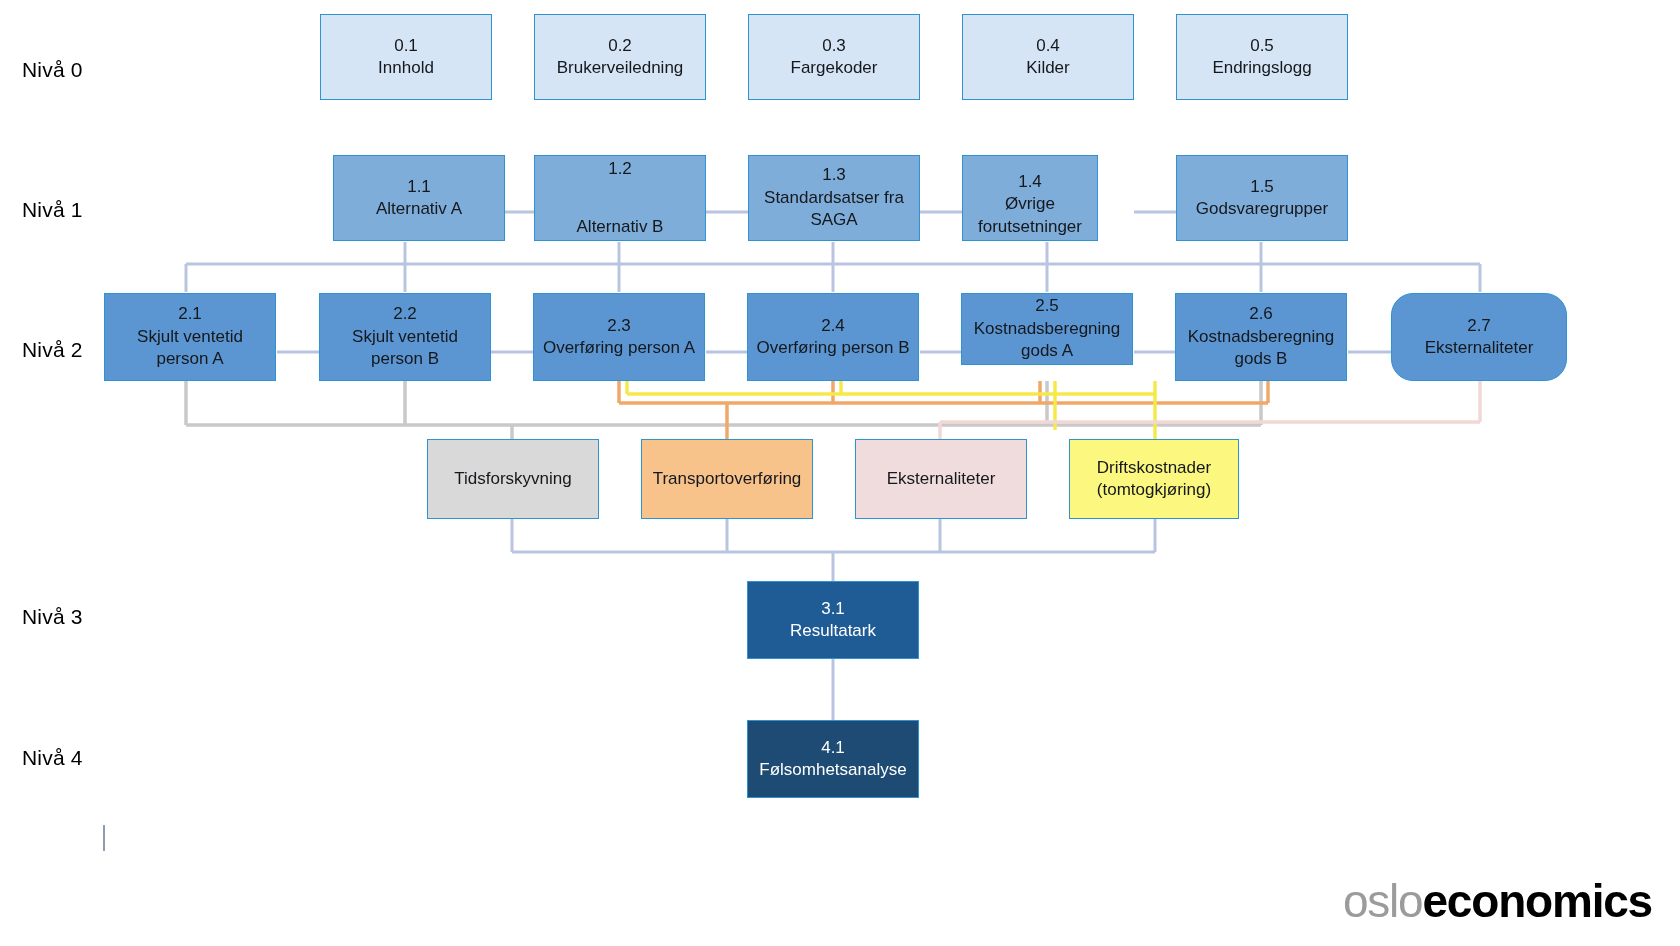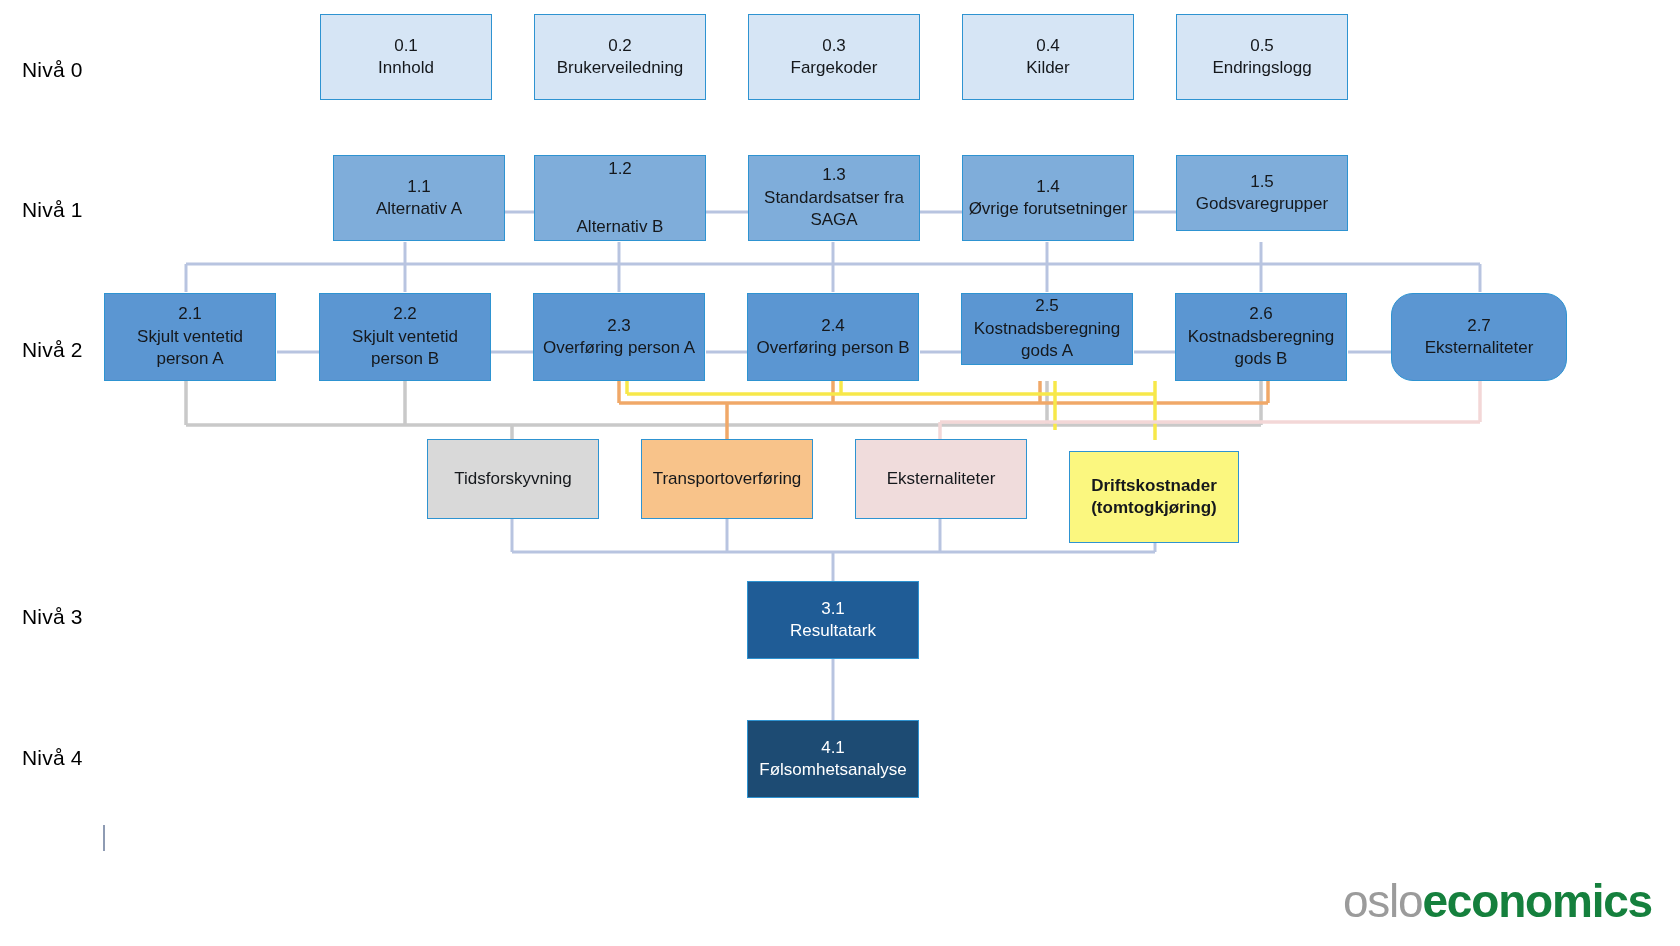--- a/index.html
+++ b/index.html
@@ -64,21 +64,21 @@
   #logo {
     position:absolute;
     right:28px; bottom:18px;
     z-index:4;
     font-size:46px;
     letter-spacing:-1.2px;
     white-space:nowrap;
     font-family:"Liberation Sans", sans-serif;
   }
   #logo .oslo { color:#9b9b9b; font-weight:400; }
-  #logo .econ { color:#15803d; font-weight:700; }
+  #logo .econ { color:#000000; font-weight:700; }
 
   #tickmark {
     position:absolute;
     left:103px; bottom:95px;
     width:2px; height:26px;
     background:#8e9bb3;
     z-index:4;
   }
 </style>
 </head>
@@ -202,25 +202,25 @@
     <span class="ttl">Alternativ A</span>
   </div>
   <div class="node lvl1" style="left:534px; top:155px; width:172px; height:86px;gap:36px;">
     <span class="num">1.2</span>
     <span class="ttl">Alternativ B</span>
   </div>
   <div class="node lvl1" style="left:748px; top:155px; width:172px; height:86px;">
     <span class="num">1.3</span>
     <span class="ttl">Standardsatser fra SAGA</span>
   </div>
-  <div class="node lvl1" style="left:962px; top:155px; width:172px; height:86px;">
+  <div class="node lvl1" style="left:962px; top:155px; width:136px; height:86px;justify-content:flex-end;">
     <span class="num">1.4</span>
     <span class="ttl">Øvrige forutsetninger</span>
   </div>
-  <div class="node lvl1" style="left:1176px; top:155px; width:172px; height:76px;">
+  <div class="node lvl1" style="left:1176px; top:155px; width:172px; height:86px;">
     <span class="num">1.5</span>
     <span class="ttl">Godsvaregrupper</span>
   </div>
 
   <div class="node lvl2" style="left:104px; top:293px; width:172px; height:88px;">
     <span class="num">2.1</span>
     <span class="ttl">Skjult ventetid person A</span>
   </div>
   <div class="node lvl2" style="left:319px; top:293px; width:172px; height:88px;">
     <span class="num">2.2</span>
@@ -249,21 +249,21 @@
 
   <div class="node cat cat-grey" style="left:427px; top:439px; width:172px; height:80px;">
     <span class="ttl">Tidsforskyvning</span>
   </div>
   <div class="node cat cat-orange" style="left:641px; top:439px; width:172px; height:80px;">
     <span class="ttl">Transportoverføring</span>
   </div>
   <div class="node cat cat-pink" style="left:855px; top:439px; width:172px; height:80px;">
     <span class="ttl">Eksternaliteter</span>
   </div>
-  <div class="node cat cat-yellow overflow" style="left:1069px; top:451px; width:170px; height:92px;font-weight:bold;">
+  <div class="node cat cat-yellow overflow" style="left:1069px; top:439px; width:170px; height:80px;">
     <span class="ttl">Driftskostnader (tomtogkjøring)</span>
   </div>
 
   <div class="node lvl3" style="left:747px; top:581px; width:172px; height:78px;">
     <span class="num">3.1</span>
     <span class="ttl">Resultatark</span>
   </div>
 
   <div class="node lvl4" style="left:747px; top:720px; width:172px; height:78px;">
     <span class="num">4.1</span>

